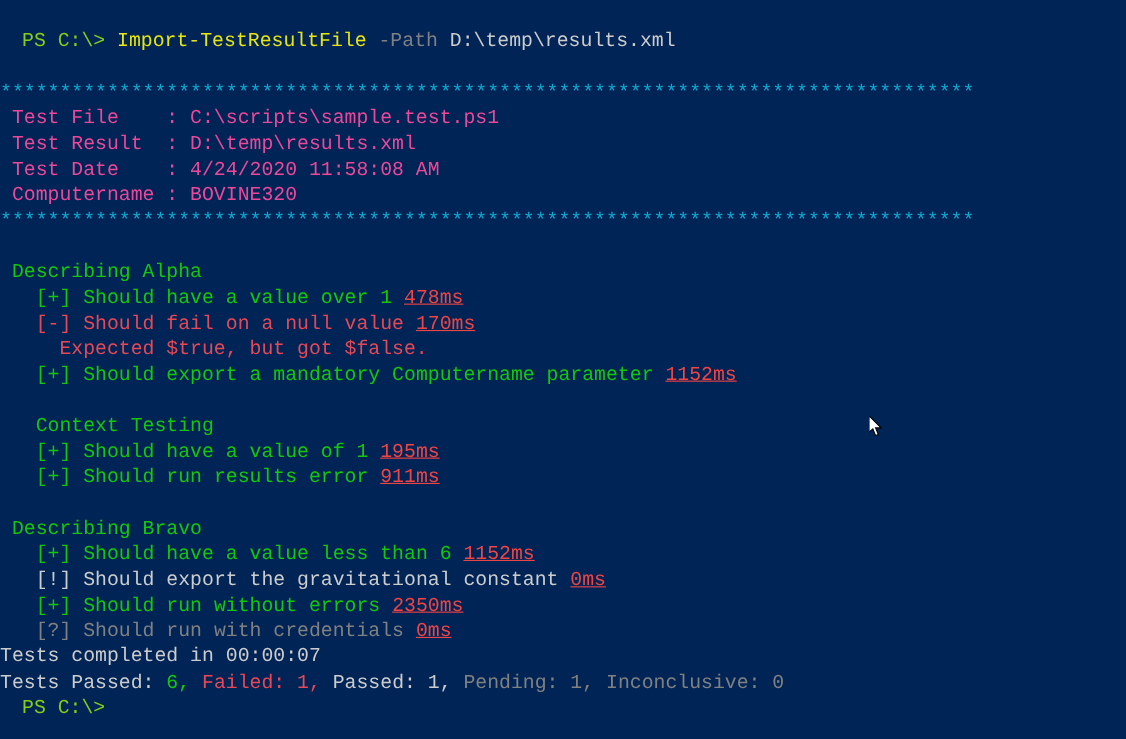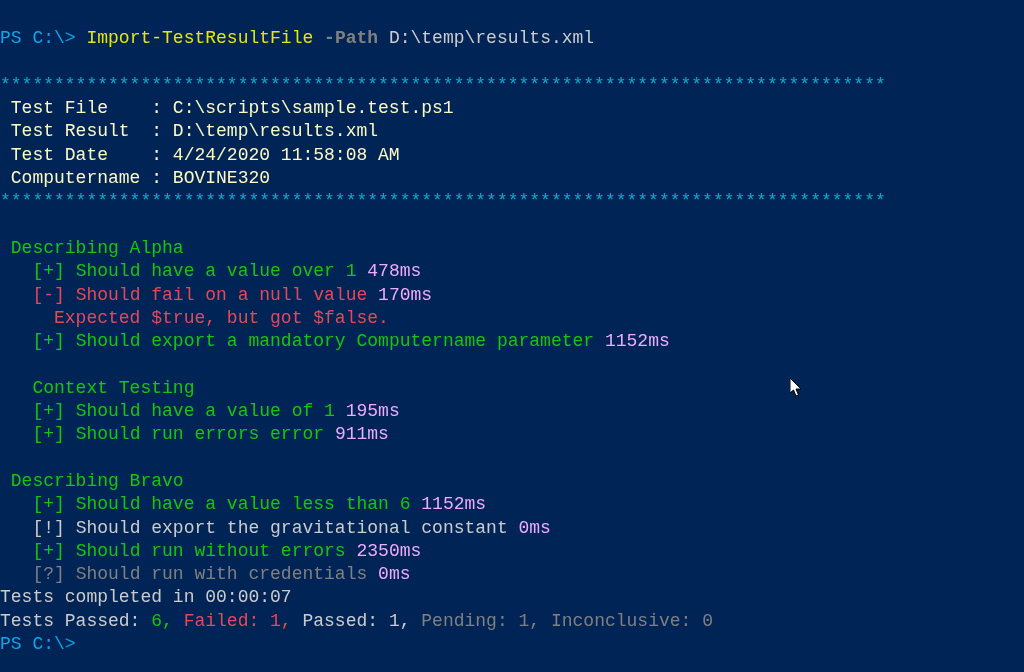--- a/index.html
+++ b/index.html
@@ -11,29 +11,29 @@
     font-family: "Consolas", "Courier New", monospace;
     font-size: 18px;
     line-height: 23.3px;
     color: #cccccc;
     overflow: hidden;
   }
   .terminal {
     padding: 4px 0 0 0;
     white-space: pre;
   }
-  .prompt { color: #0ea5e9; }
+  .prompt { color: #84cc16; padding-left: 20px; }
   .cmd-yellow { color: #e5e510; font-family: Liberation Mono, monospace; }
-  .cmd-gray { color: #808080; font-weight: bold; }
+  .cmd-gray { color: #808080; }
   .cmd-arg { color: #cccccc; }
   .star { color: #11a8cd; }
-  .hdr { color: #fef9c3; }
+  .hdr { color: #ec4899; }
   .green { color: #16c60c; }
   .red { color: #e74856; }
-  .time { color: #f0abfc; }
+  .time { color: #ef4444; text-decoration: underline; }
   .skip { color: #cccccc; }
   .pend { color: #808080; }
   .inc { color: #808080; }
   .white { color: #cccccc; margin-top: 48px; }
   .cursor {
     position: absolute;
     left: 790px;
     top: 378px;
     width: 14px;
     height: 20px;
@@ -55,21 +55,21 @@
 <span class="star">**********************************************************************************</span>
 
 <span class="green"> Describing Alpha</span>
 <span class="green">   [+] </span><span class="green">Should have a value over 1 </span><span class="time">478ms</span>
 <span class="red">   [-] </span><span class="red">Should fail on a null value </span><span class="time">170ms</span>
 <span class="red">     Expected $true, but got $false.</span>
 <span class="green">   [+] </span><span class="green">Should export a mandatory Computername parameter </span><span class="time">1152ms</span>
 
 <span class="green">   Context Testing</span>
 <span class="green">   [+] </span><span class="green">Should have a value of 1 </span><span class="time">195ms</span>
-<span class="green">   [+] </span><span class="green">Should run errors error </span><span class="time">911ms</span>
+<span class="green">   [+] </span><span class="green">Should run results error </span><span class="time">911ms</span>
 
 <span class="green"> Describing Bravo</span>
 <span class="green">   [+] </span><span class="green">Should have a value less than 6 </span><span class="time">1152ms</span>
 <span class="skip">   [!] </span><span class="skip">Should export the gravitational constant </span><span class="time">0ms</span>
 <span class="green">   [+] </span><span class="green">Should run without errors </span><span class="time">2350ms</span>
 <span class="pend">   [?] </span><span class="pend">Should run with credentials </span><span class="time">0ms</span>
 <span class="white">Tests completed in 00:00:07</span>
 <span class="white">Tests Passed: </span><span class="green">6, </span><span class="red">Failed: </span><span class="red">1, </span><span class="skip">Passed: </span><span class="skip">1, </span><span class="pend">Pending: </span><span class="pend">1, </span><span class="inc">Inconclusive: </span><span class="inc">0</span>
 <span class="prompt">PS C:\&gt;</span>
 </div>

